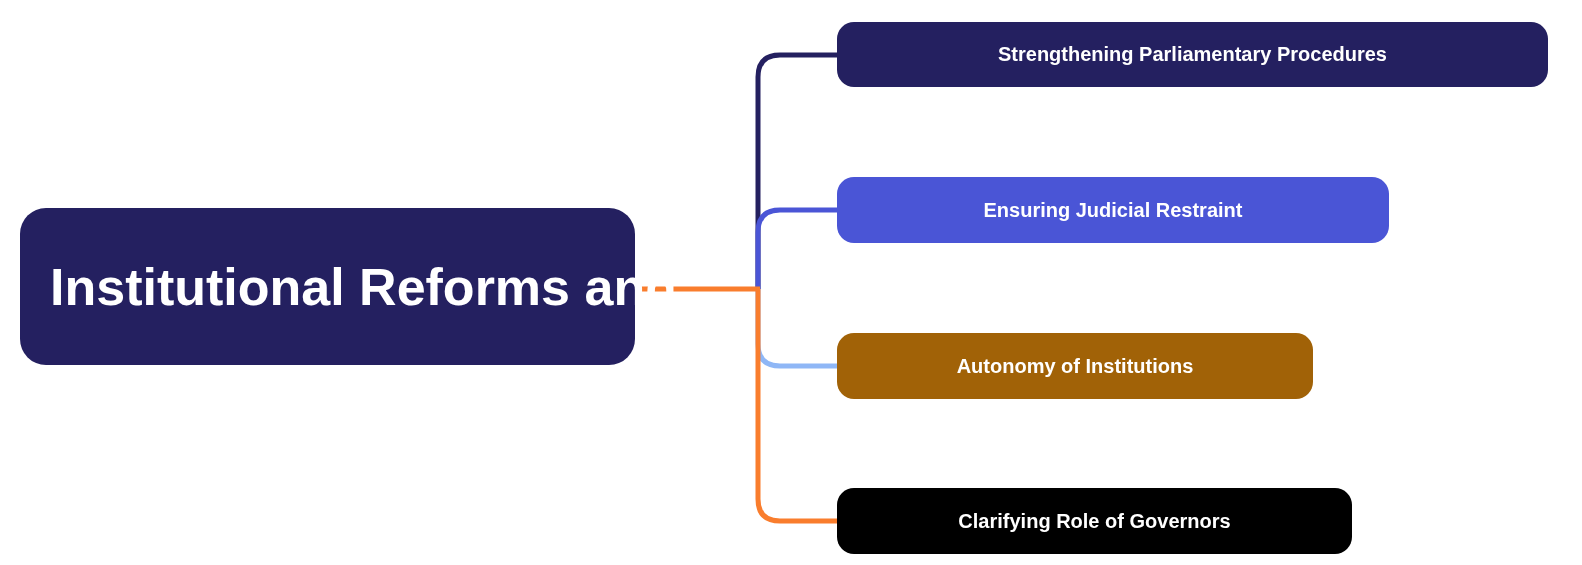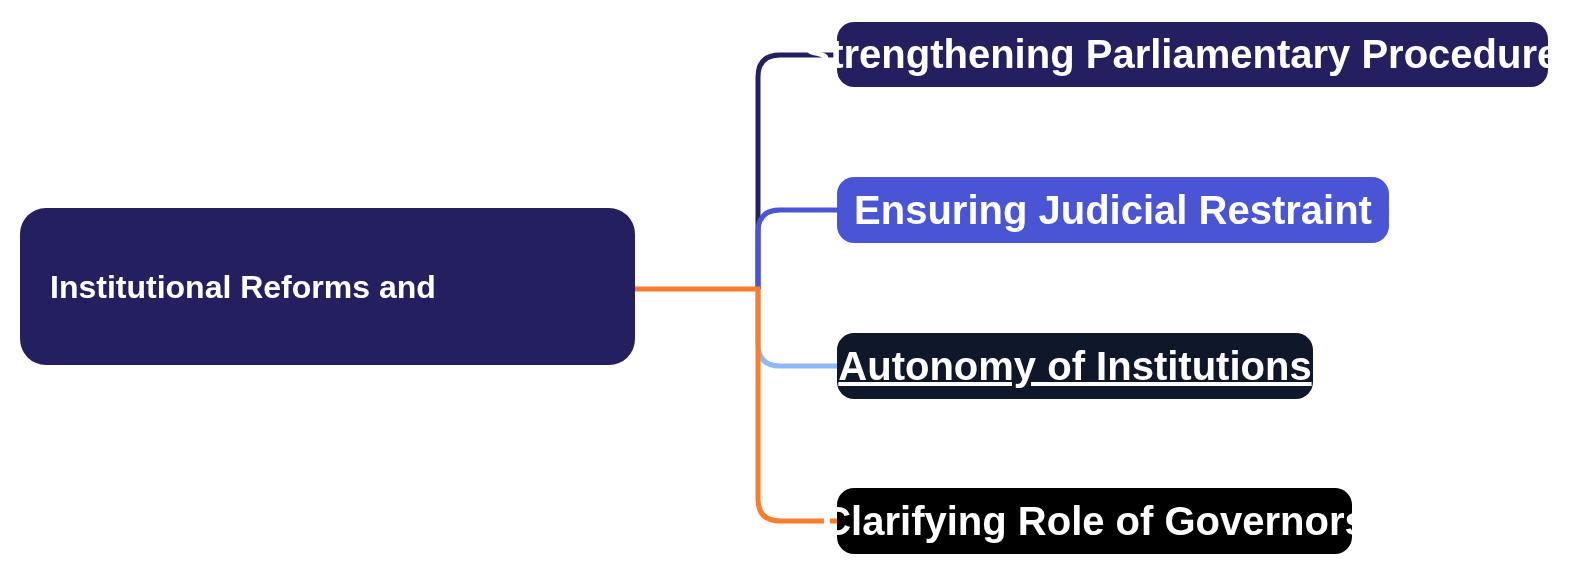--- a/index.html
+++ b/index.html
@@ -37,33 +37,33 @@
     display: flex;
     align-items: center;
     justify-content: center;
   }
   .node-root {
     left: 20px;
     top: 208px;
     width: 615px;
     height: 157px;
     border-radius: 26px;
-    font-size: 32px;
+    font-size: 52px;
     justify-content: flex-start;
     padding-left: 30px;
   }
   .node-root .line {
     display: block;
     white-space: nowrap;
     line-height: 72px;
   }
   .node-child {
     height: 66px;
     border-radius: 17px;
-    font-size: 40px;
+    font-size: 20px;
     white-space: nowrap;
   }
   .node-child-0 { left: 837px; top: 22px;  width: 711px; height: 65px; }
   .node-child-1 { left: 837px; top: 177px; width: 552px; }
   .node-child-2 { left: 837px; top: 333px; width: 476px; }
   .node-child-3 { left: 837px; top: 488px; width: 515px; }
 </style>
 </head>
 <body>
 
@@ -84,21 +84,21 @@
   </div>
 
   <div class="node node-child node-child-0" style="background: rgb(36, 32, 96);">
     <span>Strengthening Parliamentary Procedures</span>
   </div>
 
   <div class="node node-child node-child-1" style="background: rgb(74, 85, 214);">
     <span>Ensuring Judicial Restraint</span>
   </div>
 
-  <div class="node node-child node-child-2" style="background: #0f172a; text-decoration: underline;">
+  <div class="node node-child node-child-2" style="background: #a16207;">
     <span>Autonomy of Institutions</span>
   </div>
 
   <div class="node node-child node-child-3" style="background: #000000;">
     <span>Clarifying Role of Governors</span>
   </div>
 
 </div>
 
 </body></html>

